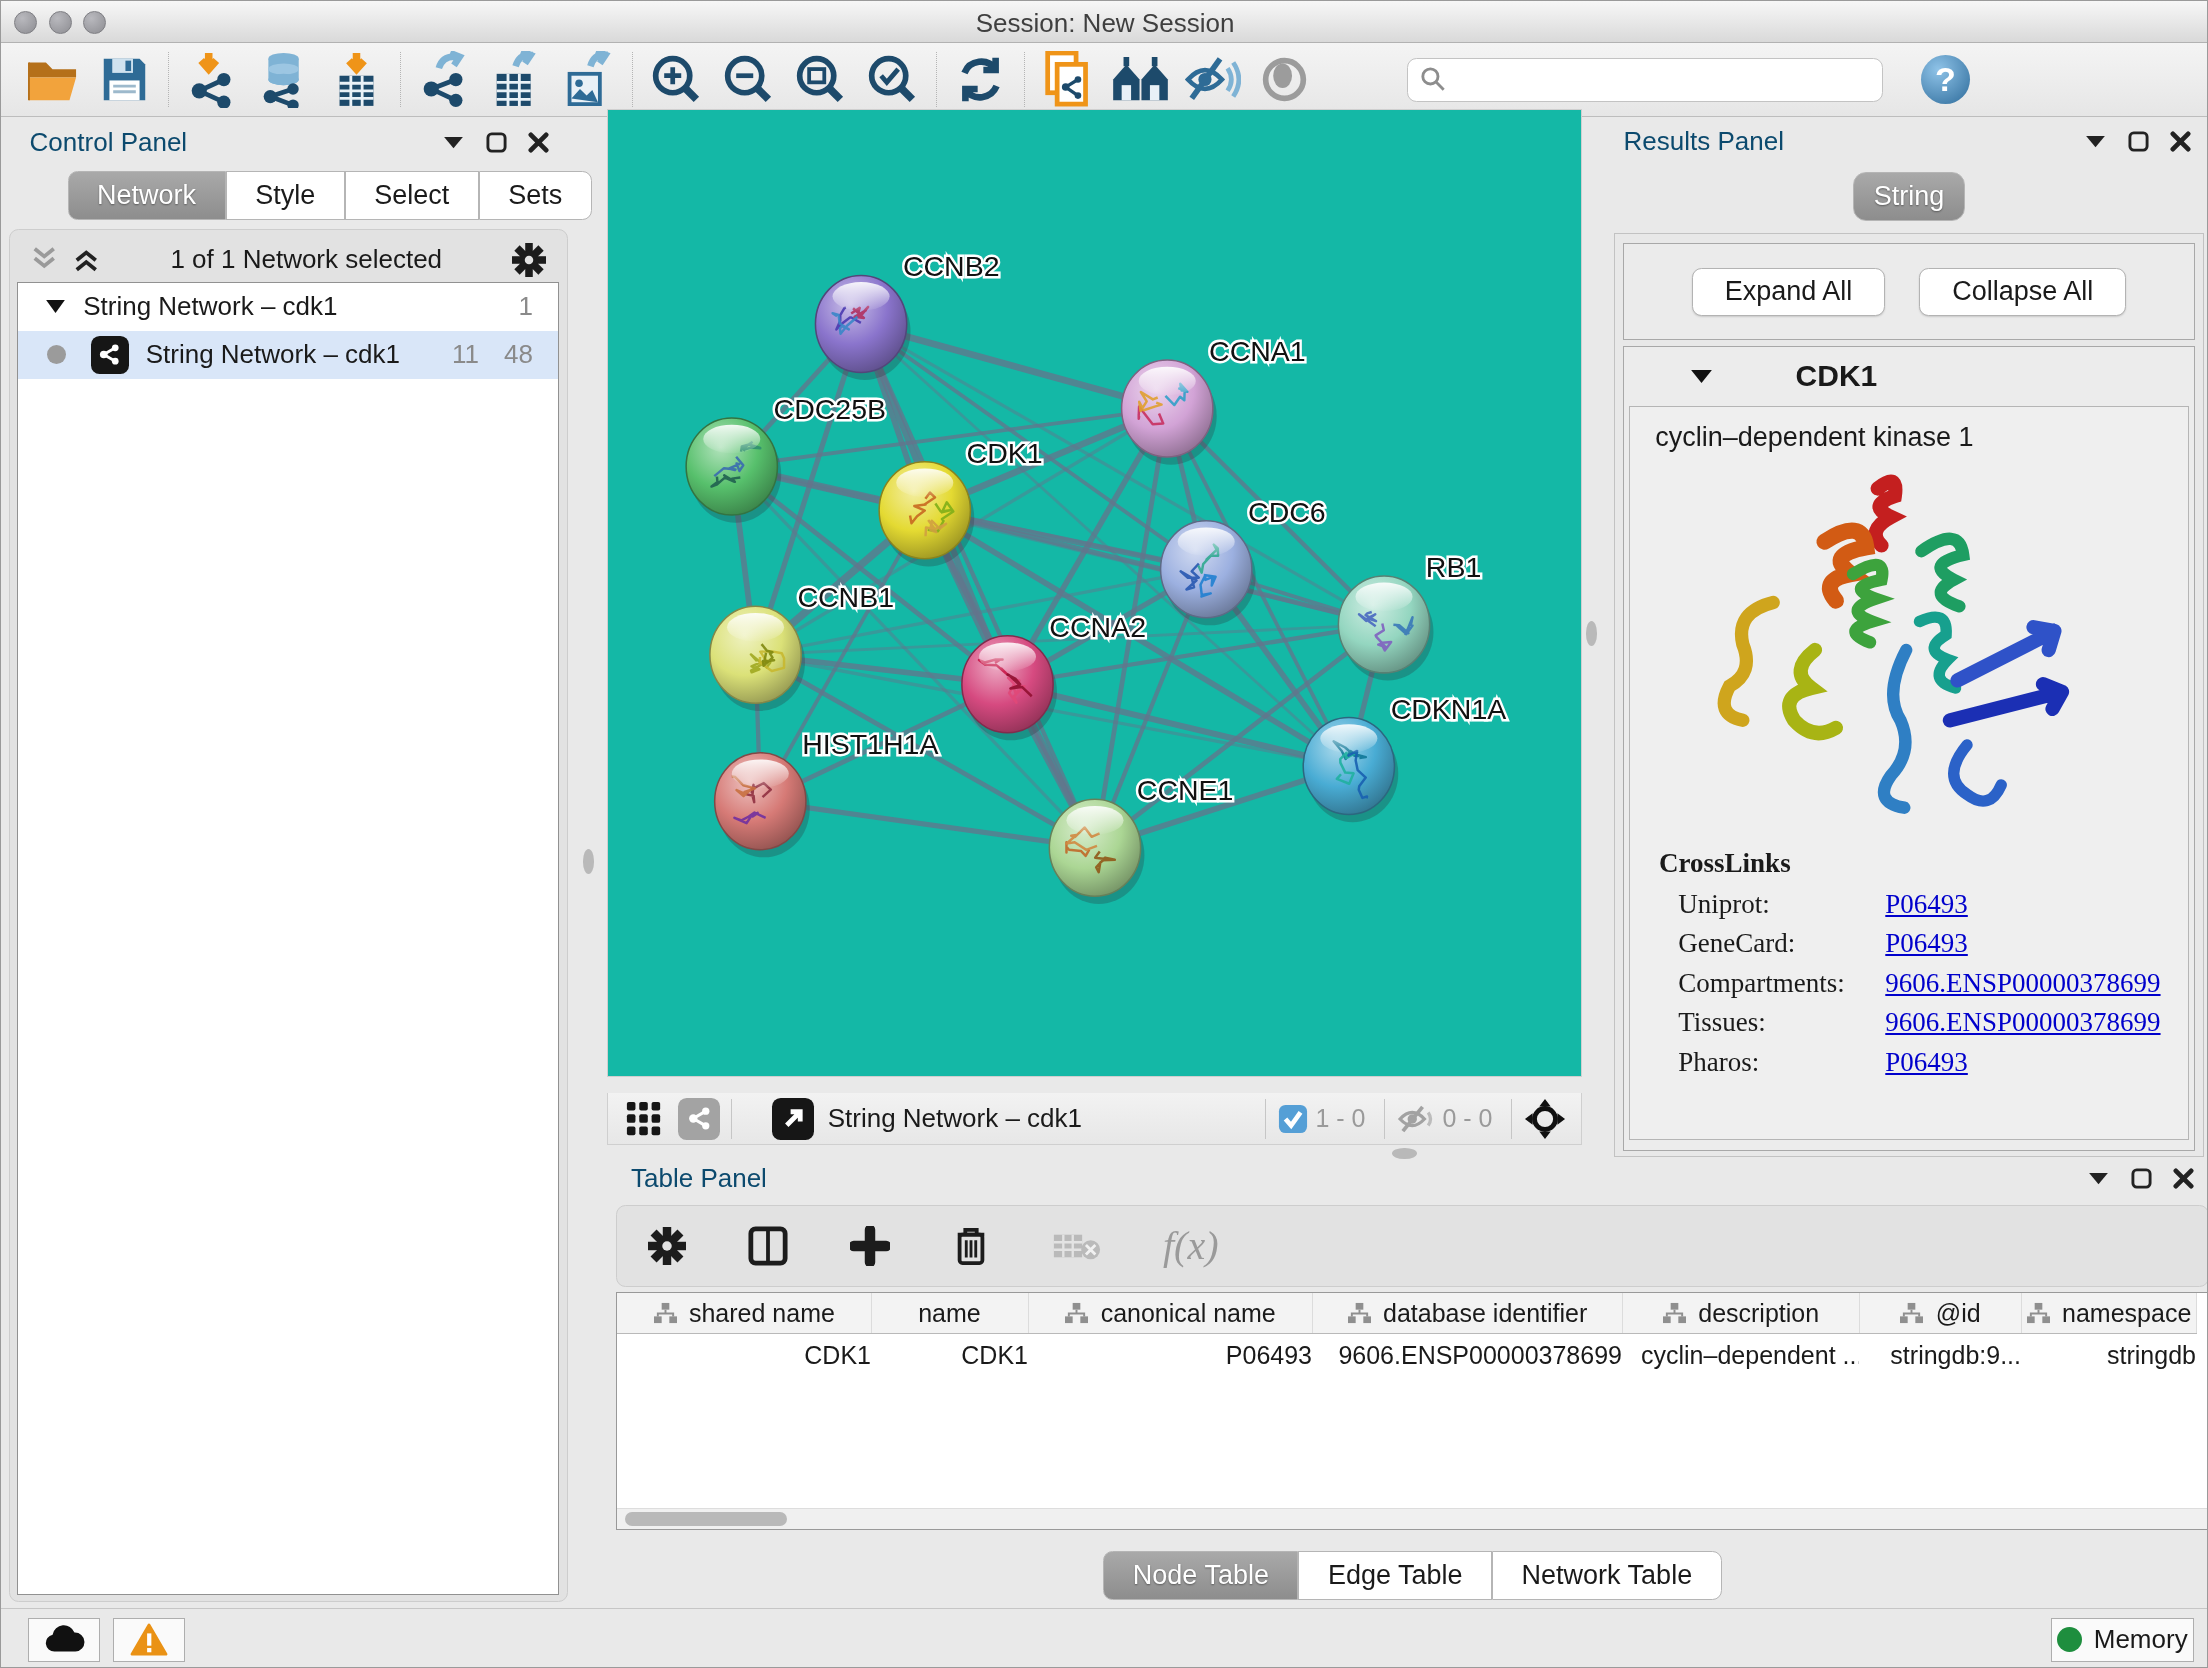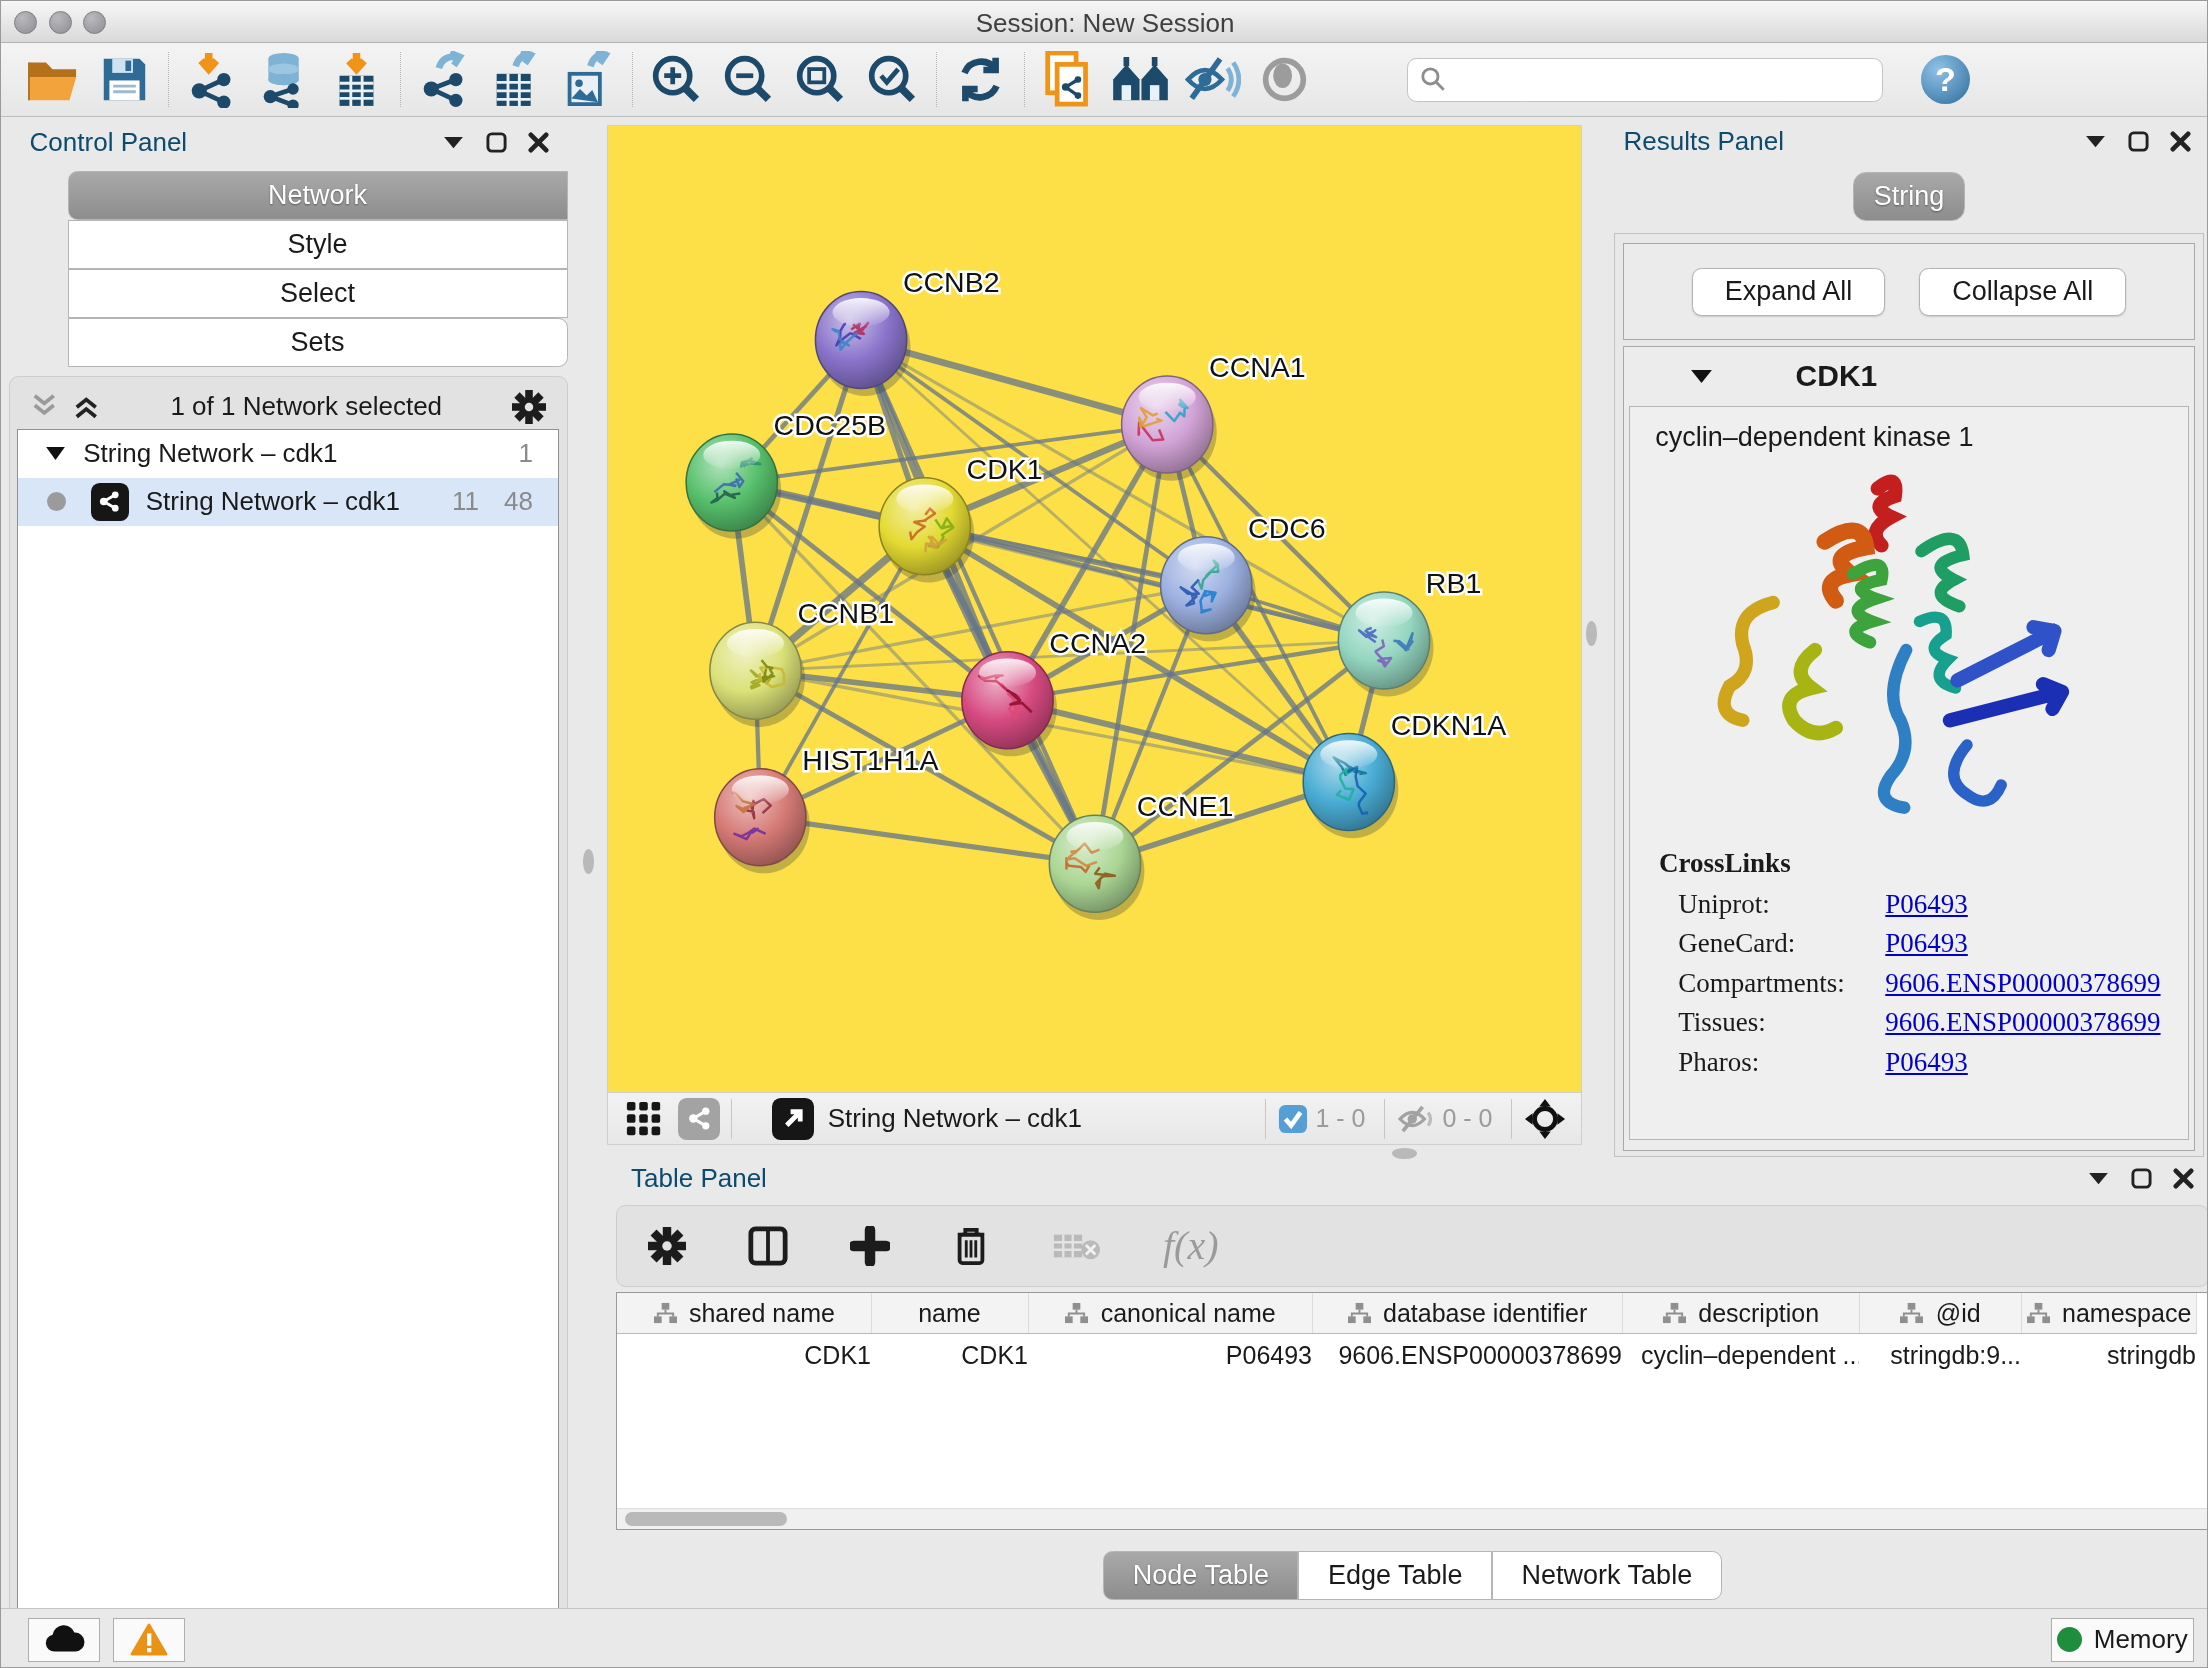--- a/index.html
+++ b/index.html
@@ -37,32 +37,32 @@
   .seg-tabs { display:flex; }
   .seg-tab { height:49px; padding:0 28.5px; display:flex; align-items:center; justify-content:center;
     background:#fff; border:1px solid #b5b5b5; font-size:27px; cursor:pointer; }
   .seg-tab:first-child { border-radius:9.5px 0 0 9.5px; }
   .seg-tab:last-child { border-radius:0 9.5px 9.5px 0; }
   .seg-tab.sel { background:linear-gradient(#a9a9a9,#8d8d8d); color:#fff; text-shadow:0 1px 1.9px rgba(0,0,0,.4); }
 
   
   #control-panel { position:absolute; left:7.6px; top:122px; width:559px; height:1470px; }
   #cp-header { display:flex; align-items:center; padding:0 19px 0 21px; height:38px; }
-  #cp-tabs { margin:9.5px 0 0 59px;flex-direction:column; }
+  #cp-tabs { margin:9.5px 0 0 59px; }
   #cp-body { margin-top:9.5px; height:1373px; background:#e2e2e2; border:1px solid #cdcdcd; border-radius:9.5px; padding:7.6px; }
   #cp-subhdr { height:44px; display:flex; align-items:center; padding:0 13.3px; }
   #cp-subhdr .mid { flex:1; text-align:center; font-size:26px; }
   #cp-list { background:#fff; border:1px solid #919191; height:1313px; overflow:hidden; }
   .cp-row { height:48px; display:flex; align-items:center; font-size:26px; }
   .cp-row .grow { flex:1; }
   .cp-row .num { color:#8a8a8a; margin-right:25px; }
   .cp-row.sel { background:#d9e6f8; }
 
   
-  #net-canvas { position:absolute; left:606px; top:124px; width:975px; height:968px; background:#fde047;
+  #net-canvas { position:absolute; left:606px; top:108px; width:975px; height:968px; background:#14b8a6;
     border:1px solid #cfcfcf; }
   #net-status { position:absolute; left:606px; top:1092px; width:975px; height:52px;
     background:linear-gradient(#f2f2f2,#e7e7e7); border:1px solid #cfcfcf; border-top:none;
     display:flex; align-items:center; padding:0 9.5px; }
   .ns-div { width:0; height:40px; border-left:1px solid #c6c6c6; margin:0 11.4px; }
   #net-status .title { font-size:26px; margin-left:13.3px; }
   #net-status .cnt { font-size:25px; color:#9a9a9a; margin:0 7.6px; }
   .blackbox { width:42px; height:42px; background:#161616; border-radius:8.6px; display:flex; align-items:center; justify-content:center; }
   .graybox  { width:42px; height:42px; background:#a3a3a3; border-radius:8.6px; display:flex; align-items:center; justify-content:center; }
 

